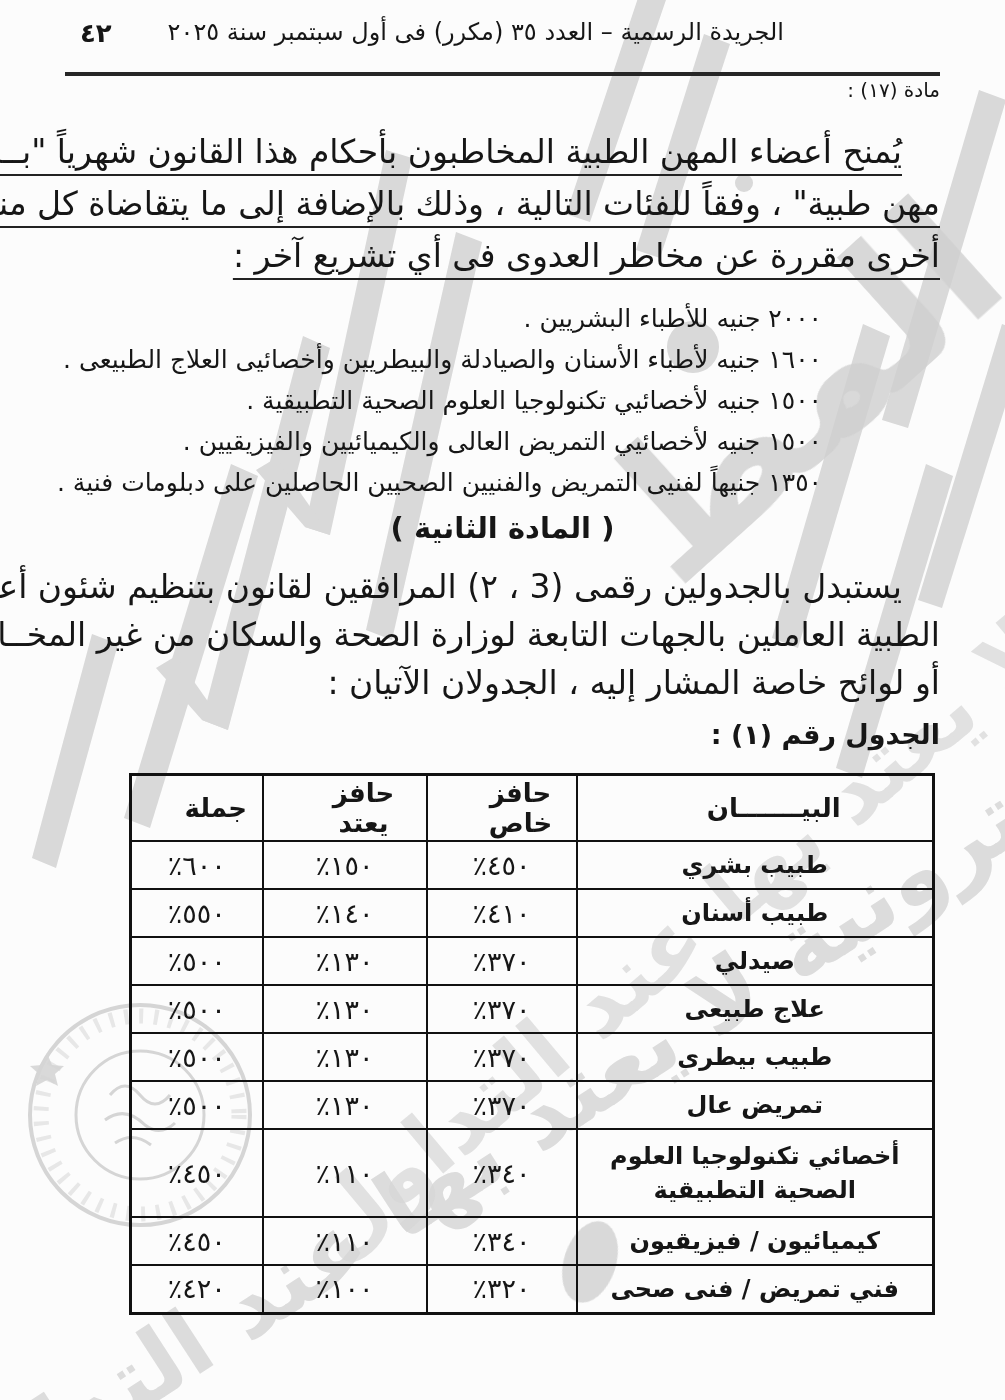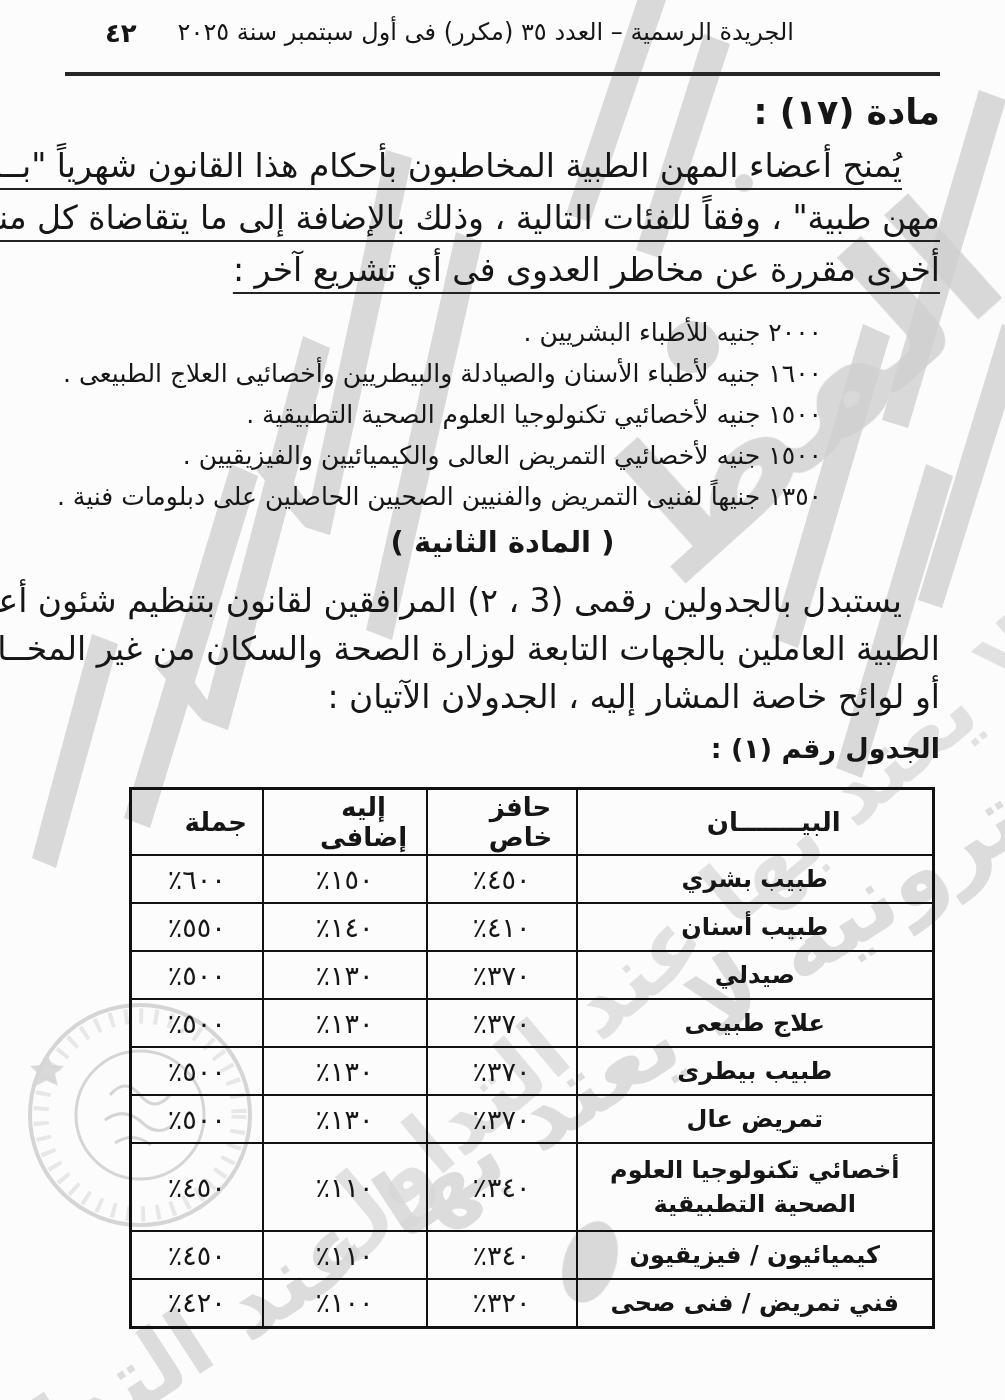--- a/index.html
+++ b/index.html
@@ -15,33 +15,33 @@
     direction:rtl;
   }
   .wm {
     position:absolute; top:0; left:0; width:1005px; height:1400px;
     z-index:0; pointer-events:none;
   }
   .content { position:relative; z-index:1; padding:16px 65px 0 65px; }
 
   .gz-header { position:relative; height:44px; margin-top:2px; }
   .gz-title {
-    position:absolute; right:146px; left:120px;
+    position:absolute; right:156px; left:120px;
     text-align:center; font-size:24px; letter-spacing:0;
     white-space:nowrap;
   }
   .gz-pagenum {
-    position:absolute; left:40px; top:0;
+    position:absolute; left:15px; top:0;
     font-size:26px; font-weight:bold;
   }
   .gz-rule { height:4px; background:#262626; margin-top:10px; }
 
   .h-mada {
-    margin-top:16px; text-align:right;
-    font-size:35px; font-weight:bold; height:42px;
+    margin-top:2px; text-align:right;
+    font-size:20px; font-weight:normal; height:42px;
   }
   .para { margin-top:6px; }
   .para .line {
     font-size:33px; line-height:52px;
     text-align:right; white-space:nowrap;
   }
   .para.underlined .line {
     text-decoration:underline;
     text-underline-offset:11px;
     text-decoration-thickness:2px;
@@ -163,21 +163,21 @@
       <colgroup>
         <col style="width:357px">
           <col style="width:150px">
         <col style="width:164px">
           <col style="width:132px">
       </colgroup>
       <thead>
         <tr>
           <th>البيـــــــان</th>
           <th>حافز خاص</th>
-          <th>إليه إضافى</th>
+          <th>حافز يعتد</th>
           <th>جملة</th>
         </tr>
       </thead>
       <tbody>
         <tr>
           <td class="cat">طبيب بشري</td>
           <td class="val">٤٥٠٪</td>
           <td class="val">١٥٠٪</td>
           <td class="val">٦٠٠٪</td>
         </tr>

